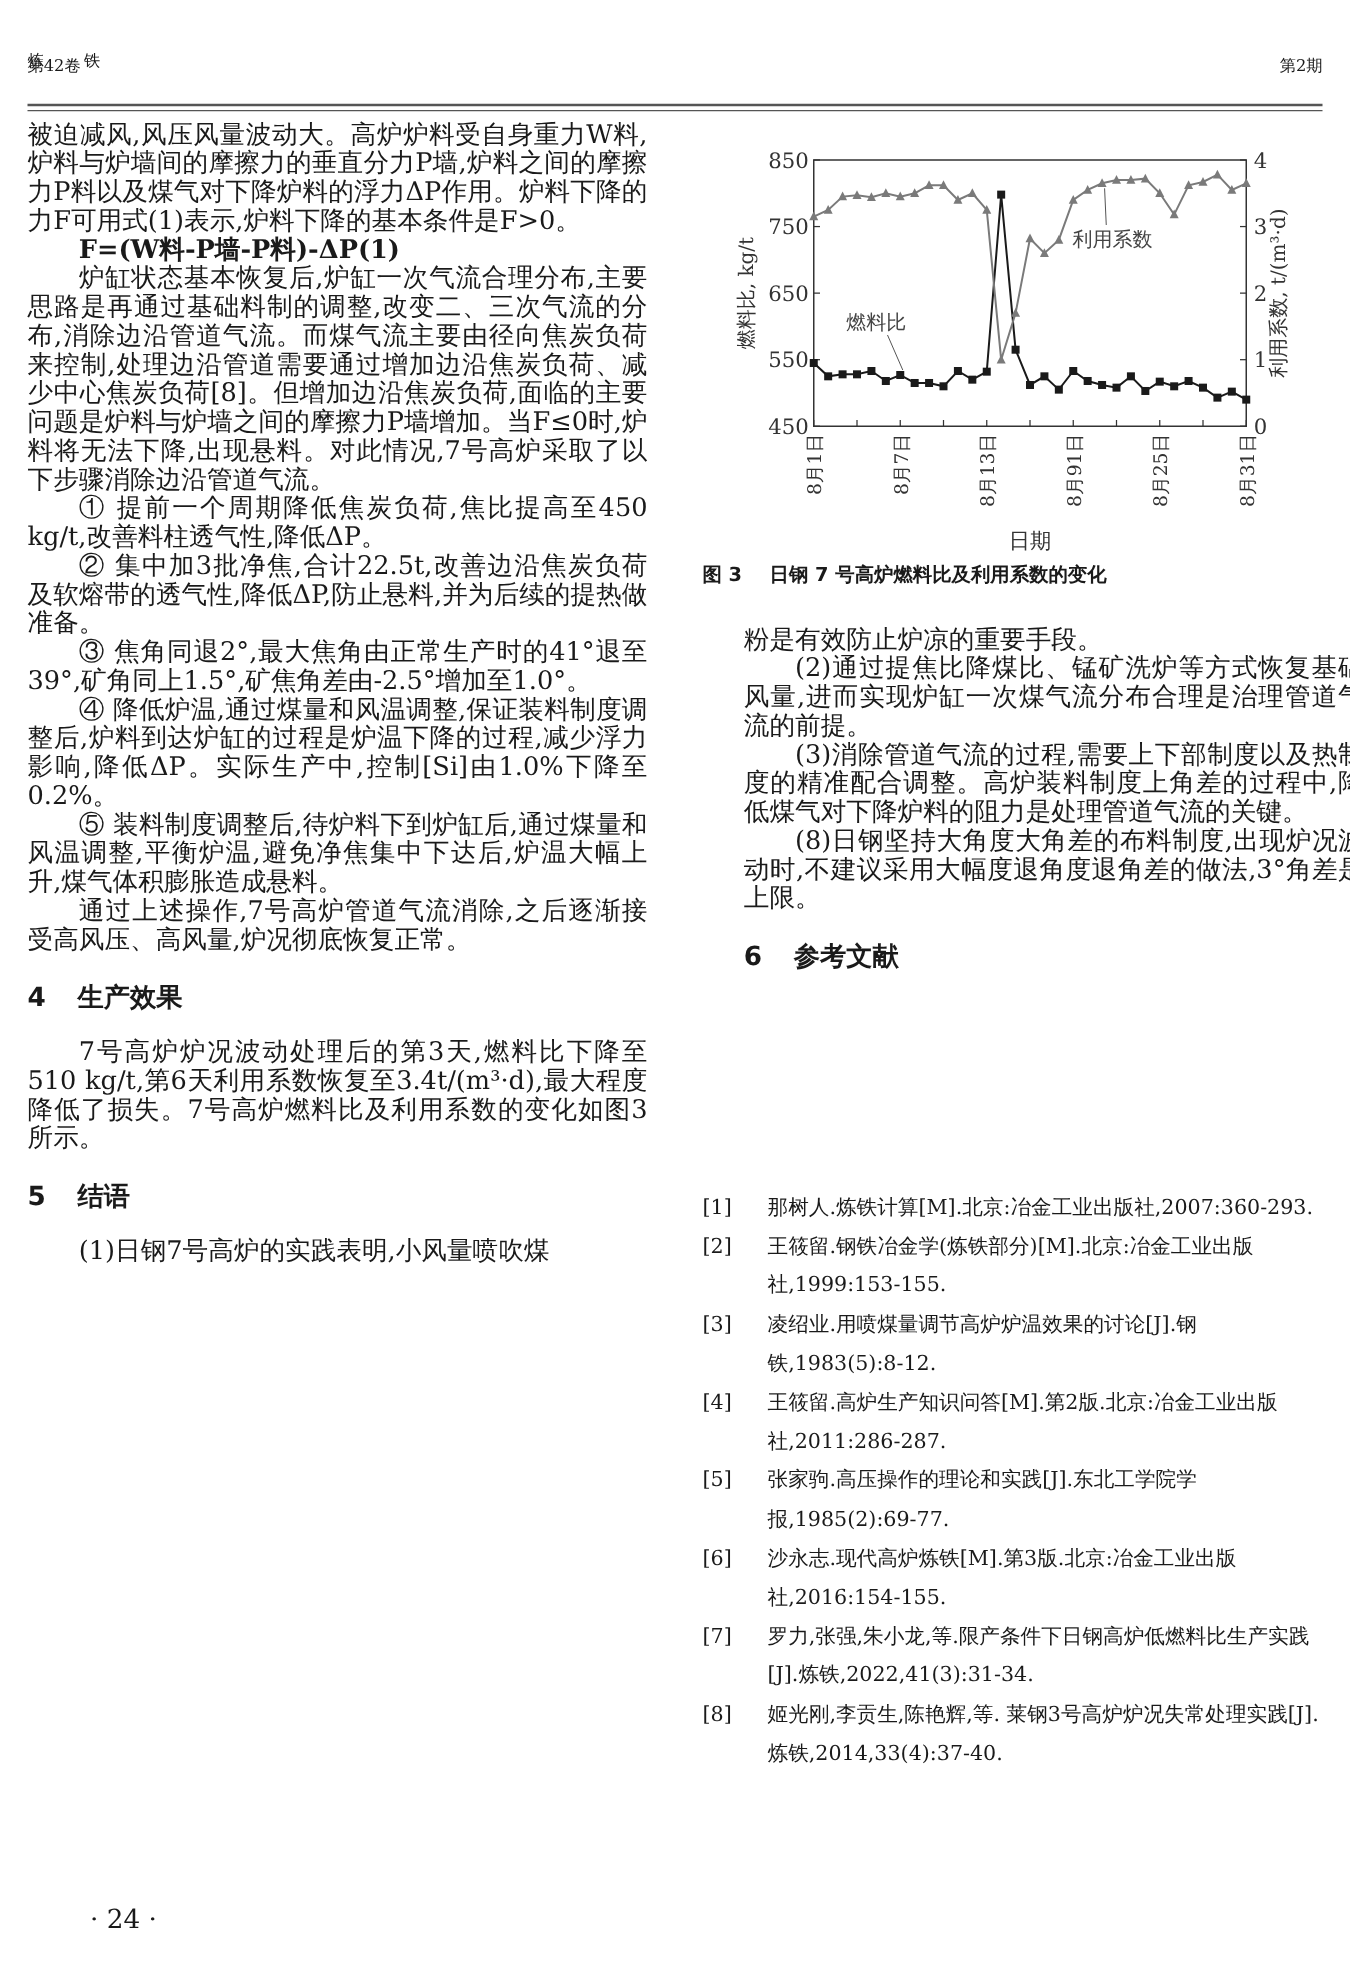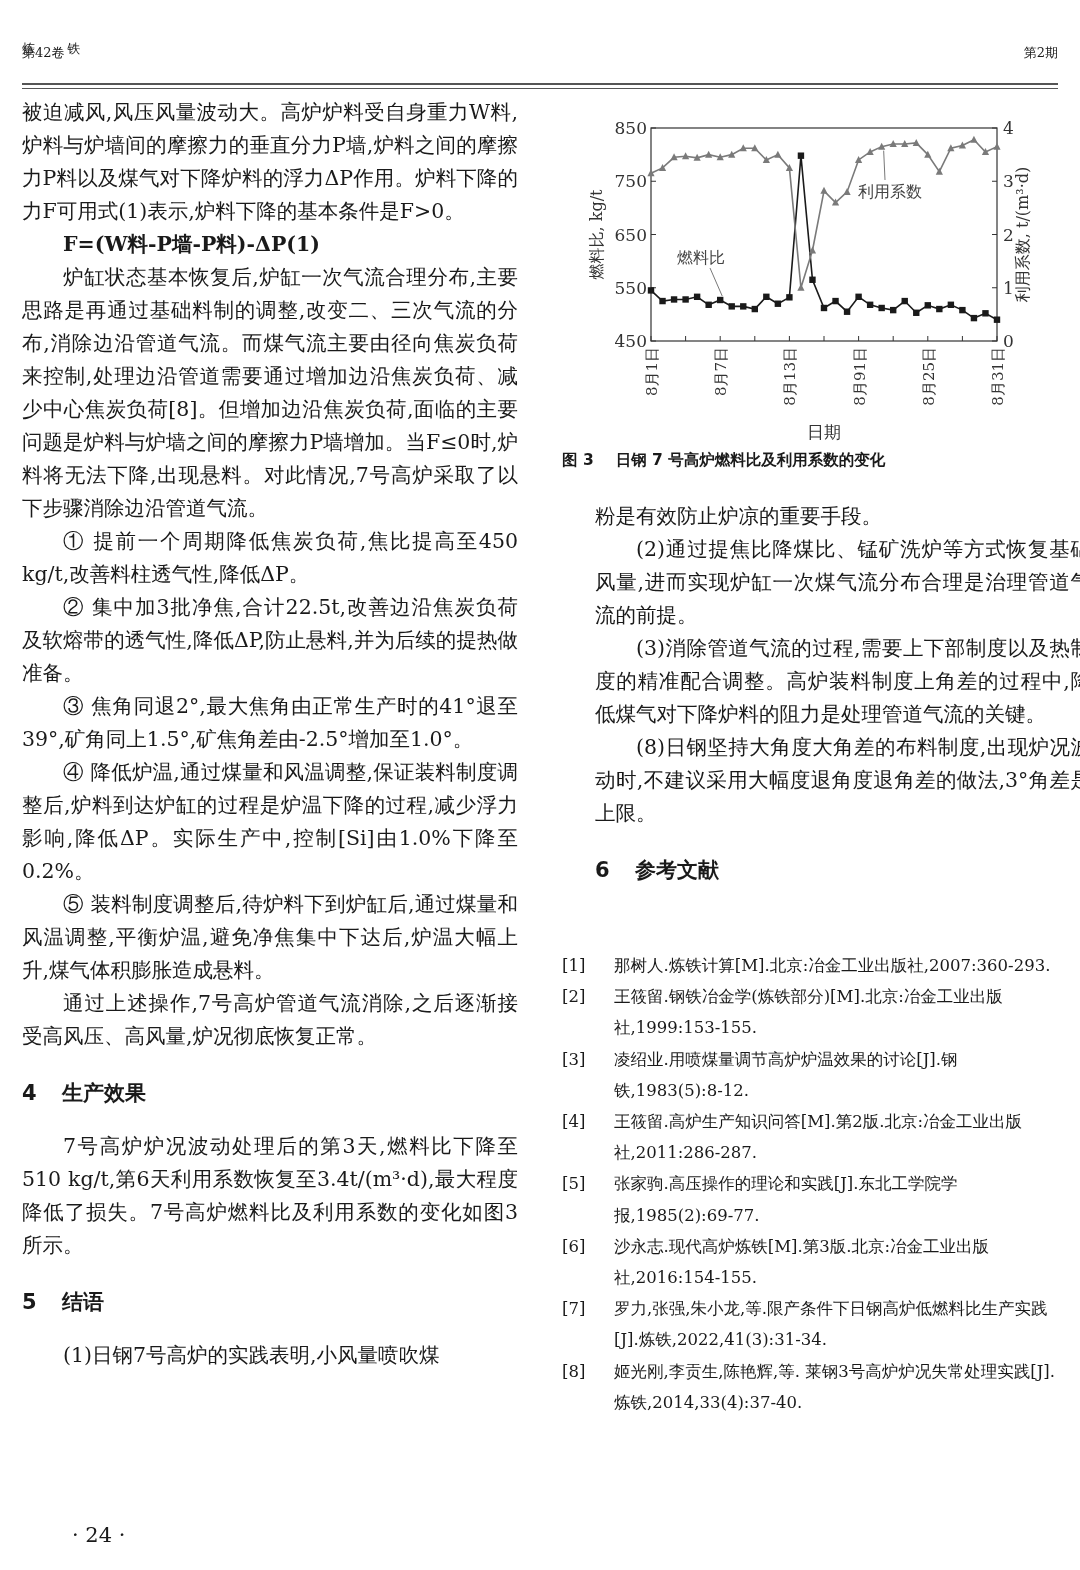--- a/index.html
+++ b/index.html
@@ -6,21 +6,21 @@
   body { width: 1080px; height: 1570px; position: relative; overflow: hidden;
          font-family: "DejaVu Serif", "Liberation Serif", serif; color: #1a1a1a; }
   .header { position: absolute; top: 40px; left: 22px; right: 22px; height: 40px;
             font-size: 13px; }
   .header .l { position: absolute; left: 0; top: 4px; }
   .header .c { position: absolute; left: 0; right: 0; text-align: left; top: 0; letter-spacing: 14px; }
   .header .r { position: absolute; right: 0; top: 4px; }
   .rule1 { position: absolute; top: 83px; left: 22px; right: 22px; border-top: 2px solid #555; }
   .rule2 { position: absolute; top: 88px; left: 22px; right: 22px; border-top: 1px solid #555; }
 
-  .col { position: absolute; font-size: 20.5px; line-height: 33px; text-align: justify; }
+  .col { position: absolute; font-size: 20.5px; line-height: 23px; text-align: justify; }
   .col-left { left: 22px; top: 96px; width: 496px; }
   .col-right { left: 562px; top: 500px; width: 496px; margin-left: 33px; }
   .col p { margin: 0; }
   .ind { text-indent: 2em; }
   .eq { display: flex; justify-content: flex-start; padding-left: 2em; font-weight: bold; }
   .sec { font-family: "DejaVu Sans", "Liberation Sans", sans-serif; font-weight: bold;
          font-size: 21px; margin: 24px 0 20px 0 !important; }
   .sec .num { display: inline-block; width: 40px; }
   .refs { position: absolute; left: 562px; top: 950px; width: 496px; font-size: 16.5px; line-height: 31.2px; }
   .ref { display: flex; }

